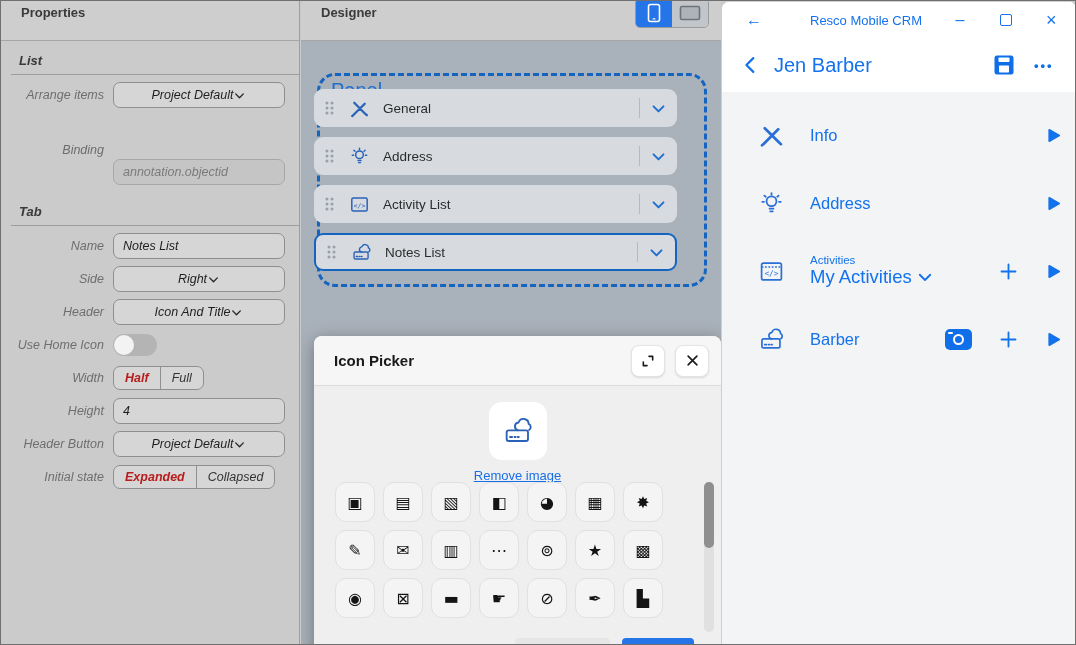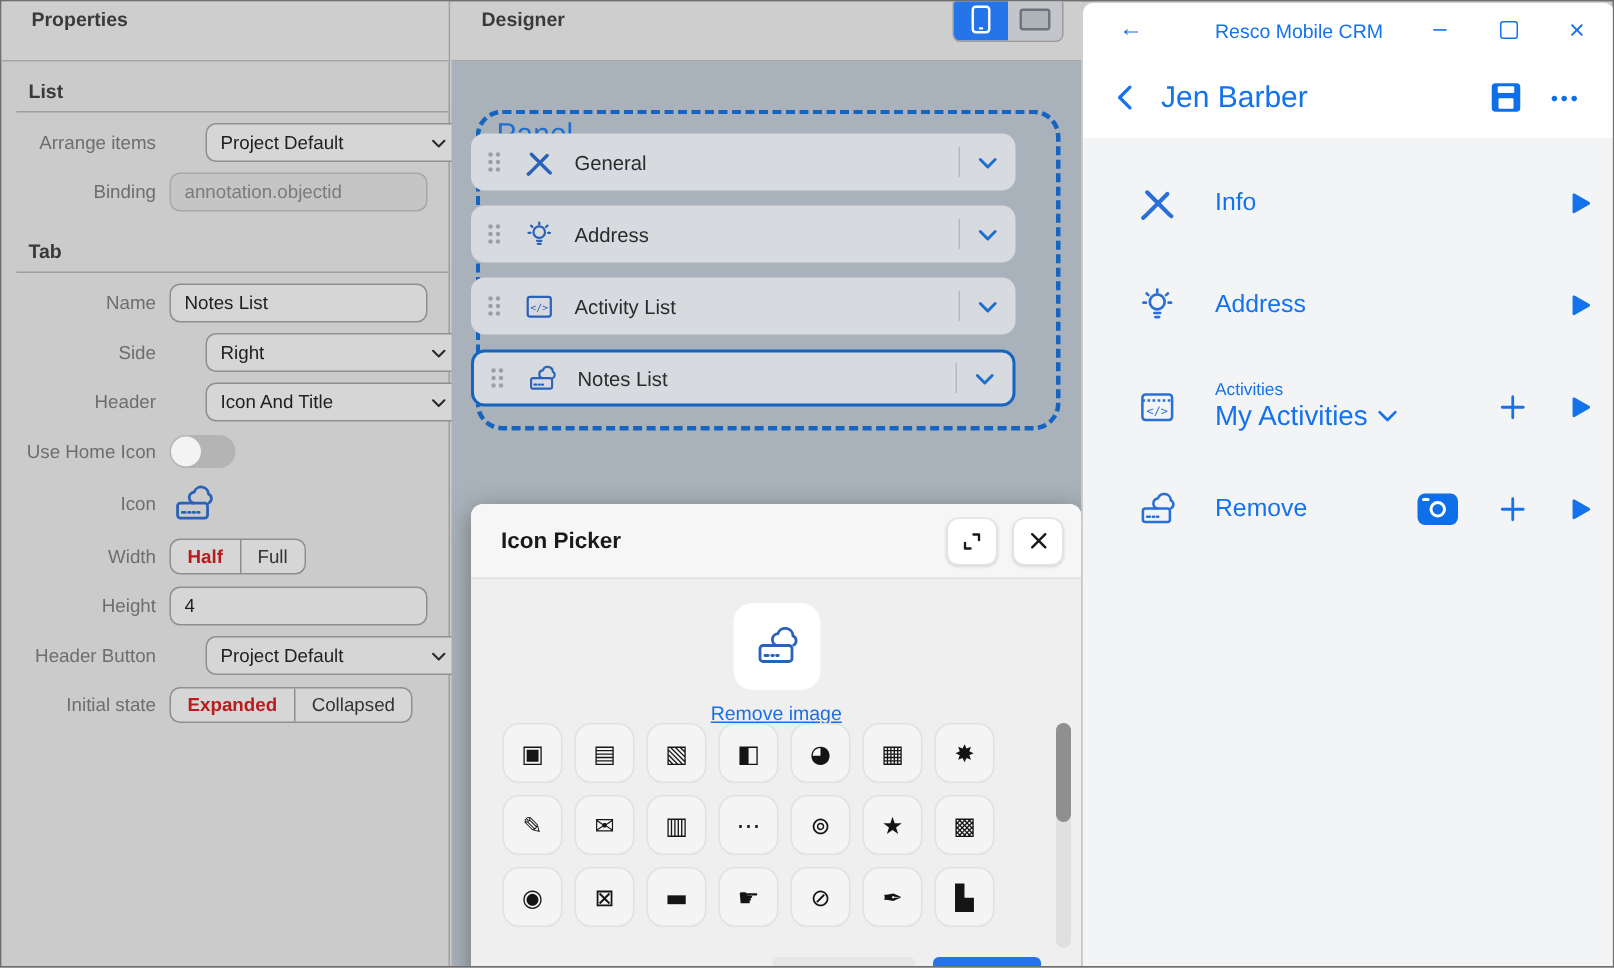--- a/index.html
+++ b/index.html
@@ -7,30 +7,30 @@
   body { font-family:"Liberation Sans","DejaVu Sans",sans-serif; }
   .app { position:relative; width:1076px; height:645px; background:#cbcbcb; overflow:hidden; border:1px solid #6f6f6f; }
 
   
   .panel-header { height:40px; background:#cecece; border-bottom:1px solid #a6a6a6;
     display:flex; align-items:center; padding:0 14px 16px 20px;
     font-size:13px; font-weight:bold; color:#3a3a3a; }
 
   
   .props { position:absolute; left:0; top:0; width:299px; height:645px; background:#cbcbcb; border-right:1px solid #9e9e9e; }
-  .props-body { padding:0 14px; }
+  .props-body { padding:0 14px;font-style:italic; }
   .section-heading { font-size:13px; font-weight:bold; color:#3a3a3a; padding:12px 0 6px 4px;
     border-bottom:1px solid #9e9e9e; margin:0 -14px 4px -4px; padding-left:8px; }
   .field-row { display:flex; align-items:center; margin:7px 0; min-height:26px; }
   .field-label { flex:0 0 98px; text-align:right; padding-right:9px; font-size:12.5px; color:#6e6e6e; }
   .field-ctl { flex:1; }
   .tb, .dd { width:100%; height:26px; border:1px solid #8f8f8f; border-radius:7px; background:#d6d6d6;
     display:flex; align-items:center; padding:0 9px; font-size:12.5px; color:#1f1f1f; }
-  .tb.disabled { background:#c5c5c5; border-color:#a7a7a7; color:#7b7b7b; }
-  .dd { justify-content:space-between; cursor:pointer;margin-left:24px; }
+  .tb.disabled { background:#c5c5c5; border-color:#a7a7a7; color:#7b7b7b;margin-top:44px; }
+  .dd { justify-content:center; cursor:pointer; }
   .dd svg { flex:0 0 auto; }
   .toggle { width:44px; height:22px; border-radius:11px; background:#b4b4b4; position:relative; cursor:pointer; }
   .toggle .knob { position:absolute; left:1px; top:1px; width:20px; height:20px; border-radius:50%; background:#f3f3f3; }
   .seg { display:inline-flex; border:1px solid #8f8f8f; border-radius:7px; background:#d6d6d6; overflow:hidden; }
   .seg-cell { padding:4px 11px; font-size:12.5px; color:#333; cursor:pointer; }
   .seg-cell.sel { color:#b91c1c; font-weight:bold; }
   .seg-cell + .seg-cell { border-left:1px solid #8f8f8f; }
   .icon-blue { color:#2a62b8; }
 
   
@@ -173,30 +173,20 @@
 
       <div class="field-row">
         <div class="field-label">Use Home Icon</div>
         <div class="field-ctl">
             <div class="toggle">
               <div class="knob"></div>
             </div>
           </div>
       </div>
 
-      <div class="field-row">
-        <div class="field-label">Icon</div>
-        <div class="field-ctl icon-blue">
-          <svg width="32" height="30" viewBox="0 0 24 24" fill="none" stroke="currentColor" stroke-width="1.5" stroke-linecap="round" stroke-linejoin="round">
-            <rect x="3.5" y="11.5" width="16" height="8" rx="1.5"></rect>
-            <path d="M12 11.5 a3 3 0 0 1 .4-5.9 a3.9 3.9 0 0 1 7.6 1.1 a2.6 2.6 0 0 1 .3 4.6"></path>
-            <path d="M6 16.5 h1.6 M9.4 16.5 h.8 M11.8 16.5 h.8 M14.2 16.5 h.8"></path>
-          </svg>
-        </div>
-      </div>
 
       <div class="field-row">
         <div class="field-label">Width</div>
         <div class="field-ctl"><div class="seg">
           <div class="seg-cell sel">Half</div>
           <div class="seg-cell">Full</div>
         </div></div>
       </div>
 
       <div class="field-row">
@@ -513,21 +503,21 @@
       </div>
 
       <div class="p-row">
         <span class="p-icon">
           <svg width="27" height="27" viewBox="0 0 24 24" fill="none" stroke="currentColor" stroke-width="1.5" stroke-linecap="round" stroke-linejoin="round">
               <rect x="3.5" y="11.5" width="16" height="8" rx="1.5"></rect>
               <path d="M12 11.5 a3 3 0 0 1 .4-5.9 a3.9 3.9 0 0 1 7.6 1.1 a2.6 2.6 0 0 1 .3 4.6"></path>
               <path d="M6 16.5 h1.6 M9.4 16.5 h.8 M11.8 16.5 h.8"></path>
             </svg>
         </span>
-        <span class="p-label">Remove</span>
+        <span class="p-label">Barber</span>
         <span class="p-spacer"></span>
         <span class="camera"></span>
         <span class="p-act">
           <svg width="21" height="21" viewBox="0 0 24 24" fill="none" stroke="currentColor" stroke-width="2.1" stroke-linecap="round">
               <path d="M12 4 v16 M4 12 h16"></path>
             </svg>
         </span>
         <span class="p-act">
           <svg width="17" height="17" viewBox="0 0 24 24">
               <polygon points="6,4 20,12 6,20" fill="currentColor" stroke="currentColor" stroke-width="2.5" stroke-linejoin="round"></polygon>

